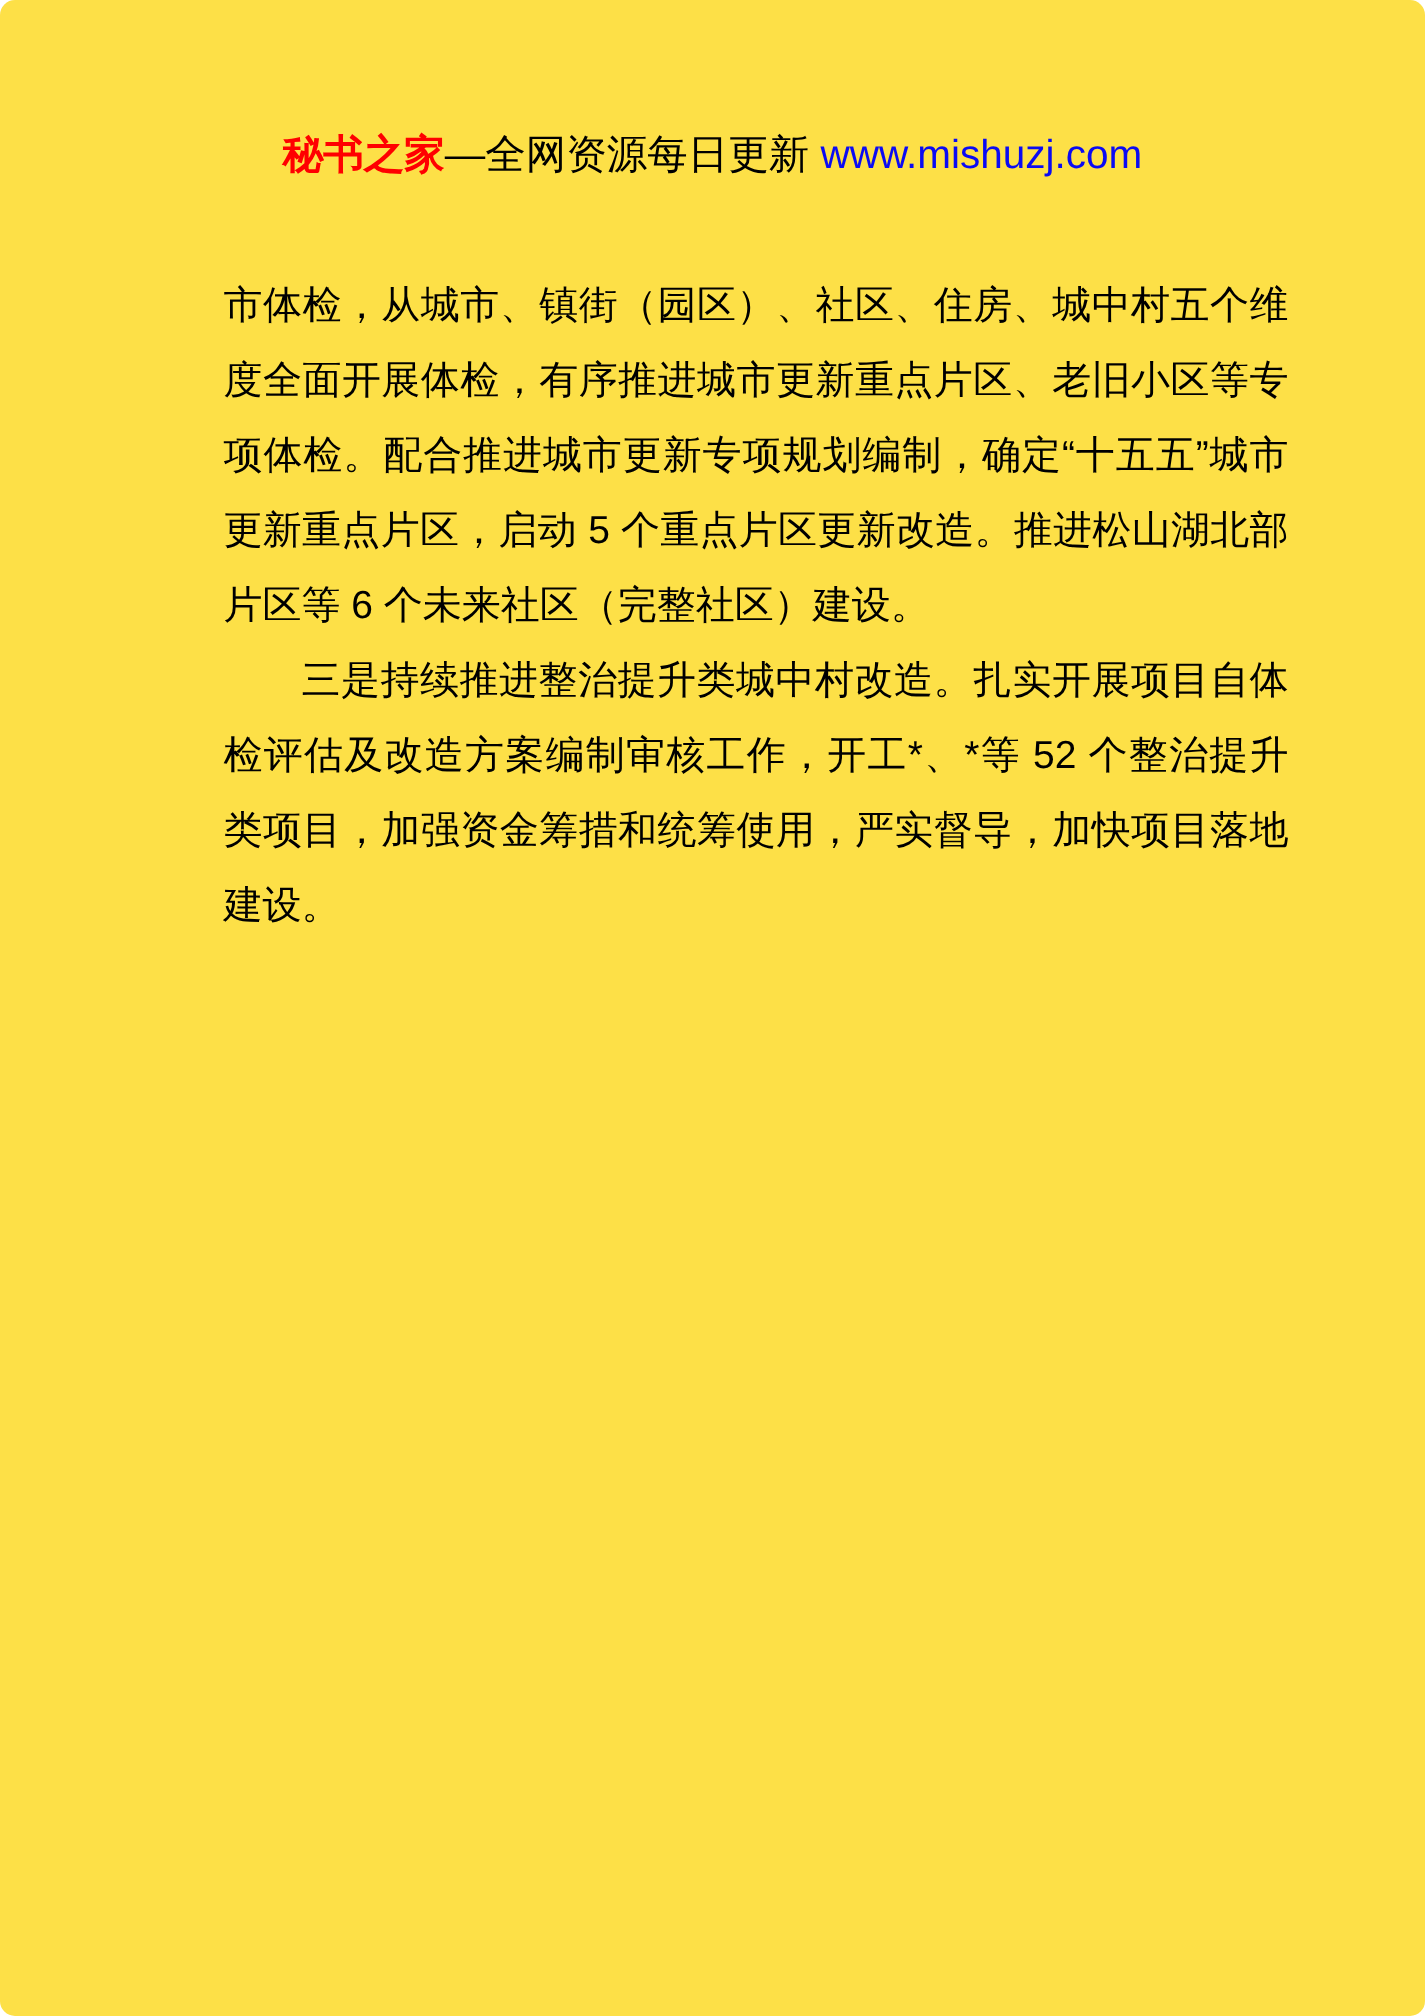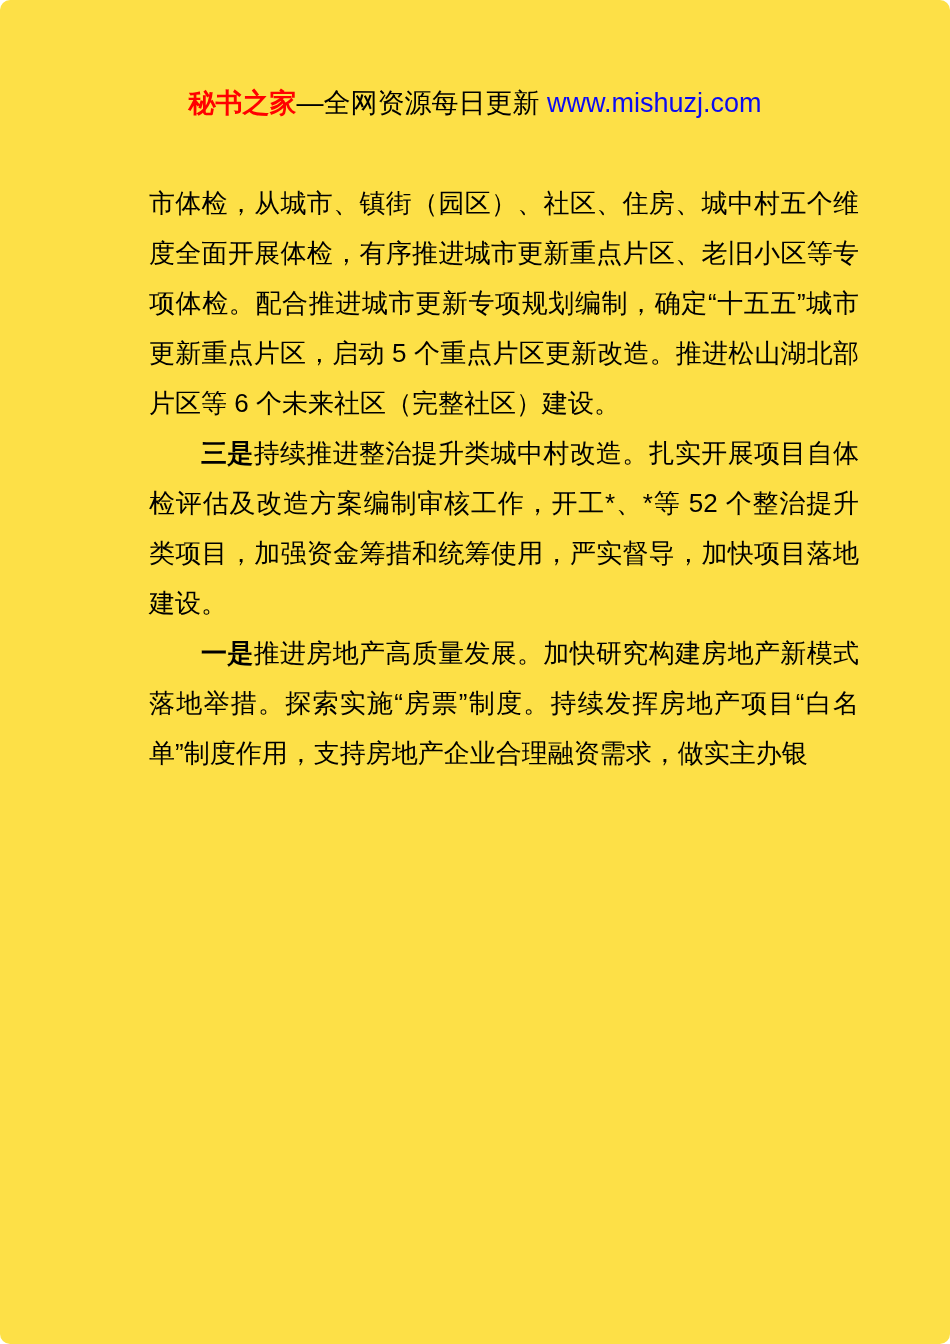--- a/index.html
+++ b/index.html
@@ -53,33 +53,32 @@
     margin-left: 24px;
   }
   .content p {
     margin: 0;
     padding: 0;
   }
   .content p.indent {
     text-indent: 2em;
   }
   .lead {
-    font-weight: 700;
+    font-weight: 400;
   }
 </style>
 </head>
 <body>
 
 <div class="page">
 
   <div class="doc-header"><span class="brand">秘书之家</span><span class="tagline">—全网资源每日更新 </span><span class="site-url">www.mishuzj.com</span></div>
 
   <div class="content">
     <p><span class="lead"></span><span>市体检，从城市、镇街（园区）、社区、住房、城中村五个维度全面开展体检，有序推进城市更新重点片区、老旧小区等专项体检。配合推进城市更新专项规划编制，确定“十五五”城市更新重点片区，启动 5 个重点片区更新改造。推进松山湖北部片区等 6 个未来社区（完整社区）建设。</span></p>
 
     <p class="indent"><span class="lead">三是</span><span>持续推进整治提升类城中村改造。扎实开展项目自体检评估及改造方案编制审核工作，开工*、*等 52 个整治提升类项目，加强资金筹措和统筹使用，严实督导，加快项目落地建设。</span></p>
 
 
 
-    <p class="indent"><span class="lead">一是</span><span>推进房地产高质量发展。加快研究构建房地产新模式落地举措。探索实施“房票”制度。持续发挥房地产项目“白名单”制度作用，支持房地产企业合理融资需求，做实主办银</span></p>
   </div>
 
 </div>
 
 </body></html>

